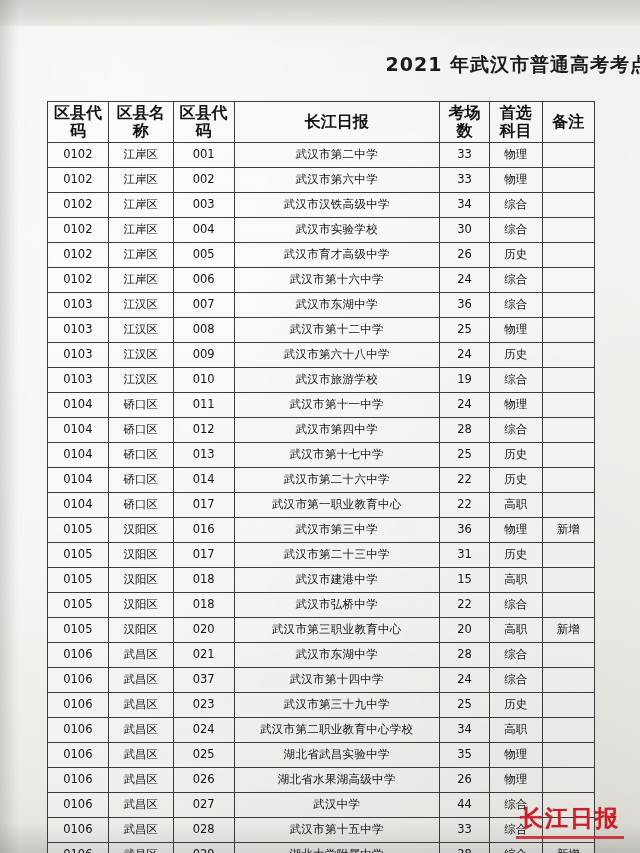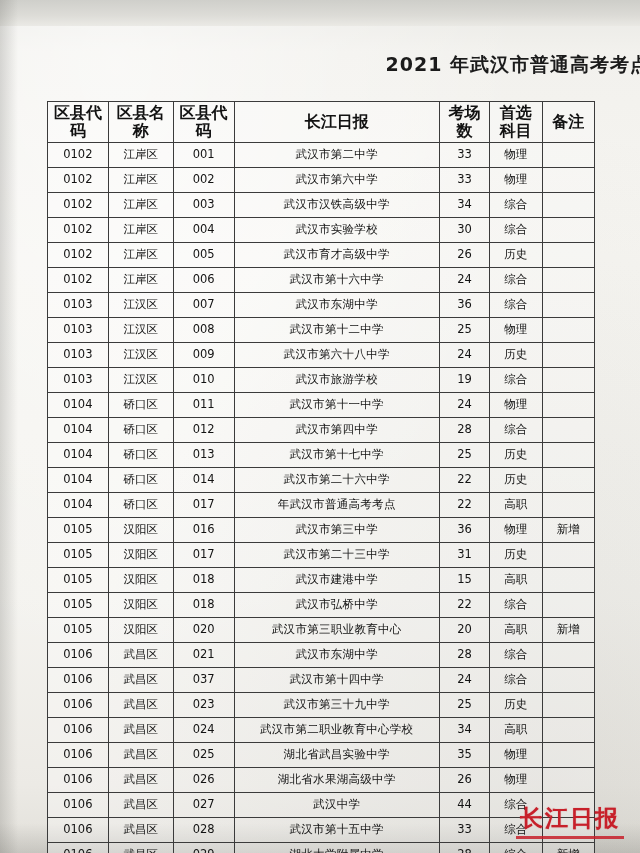--- a/index.html
+++ b/index.html
@@ -282,21 +282,21 @@
             <td class="code">014</td>
             <td class="site">武汉市第二十六中学</td>
             <td class="rooms">22</td>
             <td class="subj">历史</td>
             <td class="note"></td>
           </tr>
           <tr>
             <td class="code">0104</td>
             <td class="code">硚口区</td>
             <td class="code">017</td>
-            <td class="site">年武汉市普通高考考点</td>
+            <td class="site">武汉市第一职业教育中心</td>
             <td class="rooms">22</td>
             <td class="subj">高职</td>
             <td class="note"></td>
           </tr>
           <tr>
             <td class="code">0105</td>
             <td class="code">汉阳区</td>
             <td class="code">016</td>
             <td class="site">武汉市第三中学</td>
             <td class="rooms">36</td>

